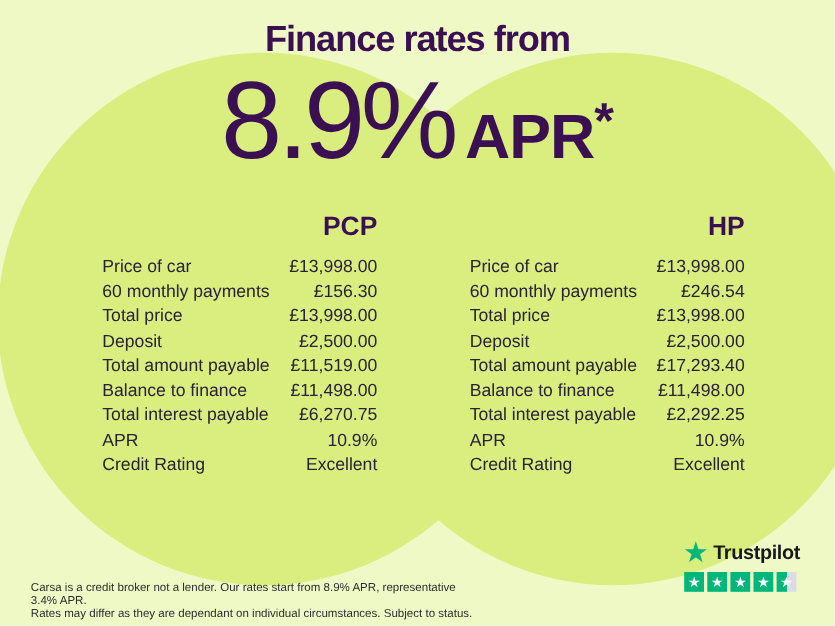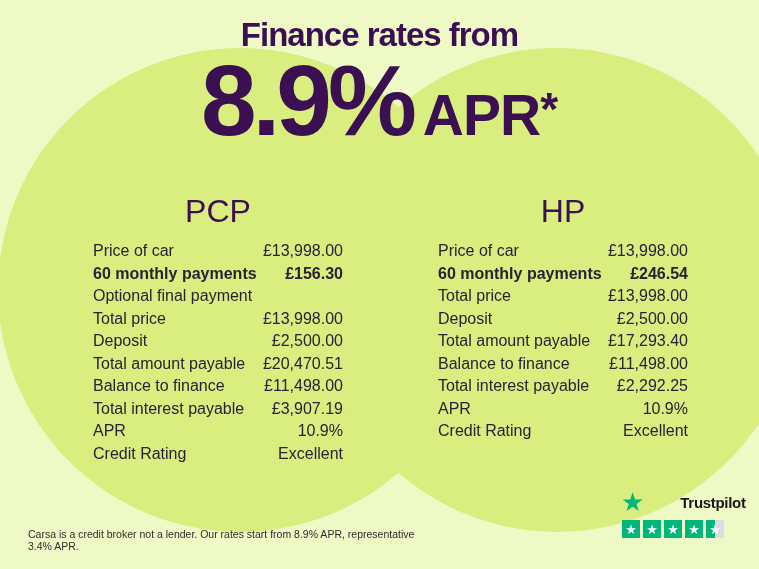--- a/index.html
+++ b/index.html
@@ -13,43 +13,43 @@
   .circle-left{left:-2px;top:48px;}
   .circle-right{left:315px;top:48px;}
 
   .title{position:absolute;left:0;right:0;top:16px;text-align:center;
     font-size:33px;font-weight:700;letter-spacing:-1px;
     color:var(--heading-purple,#3a1053);}
 
   .hero{position:absolute;left:0;right:0;top:50px;display:flex;
     justify-content:center;align-items:baseline;
     color:var(--heading-purple,#3a1053);}
-  .hero-rate{font-size:100px;font-weight:700;letter-spacing:-4px;line-height:1;}
+  .hero-rate{font-size:100px;font-weight:400;letter-spacing:-4px;line-height:1;margin-top:10px;}
   .hero-apr{font-size:57px;font-weight:700;letter-spacing:-1px;line-height:1;margin-left:10px;}
   .hero-star{align-self:flex-start;margin-top:36px;font-size:46px;font-weight:700;line-height:1;}
 
   .panel{position:absolute;width:250px;color:var(--table-ink,#2a2135);}
   .panel-pcp{left:93px;top:195px;}
-  .panel-hp{left:438px;top:195px;}
-  .panel h2{margin:0;text-align:center;font-size:32px;font-weight:400;line-height:1;
+  .panel-hp{left:427px;top:195px;}
+  .panel h2{margin:0;text-align:right;font-size:24px;font-weight:700;line-height:1;
     color:var(--heading-purple,#3a1053);}
   .rows{margin-top:13px;}
   .row{display:flex;justify-content:space-between;align-items:center;
     height:22.5px;font-size:16px;}
-  .row.bold{font-weight:700;}
+  .row.bold{font-weight:400;}
 
   .disclaimer{position:absolute;left:28px;top:517px;width:410px;
     font-size:10.5px;line-height:12px;color:var(--disclaimer-ink,#2d2d2d);}
   .disclaimer span{display:block;}
 
   .trustpilot{position:absolute;left:621px;top:489px;}
   .tp-logo{display:flex;align-items:center;gap:4px;}
   .tp-logo-star{color:var(--trustpilot-green,#00b67a);font-size:26px;line-height:1;}
-  .tp-name{font-size:15px;font-weight:700;letter-spacing:-0.3px;
-    color:var(--trustpilot-wordmark,#191919);margin-left:32px;}
+  .tp-name{font-size:18px;font-weight:700;letter-spacing:-0.3px;
+    color:var(--trustpilot-wordmark,#191919);}
   .tp-stars{display:flex;gap:3px;margin-top:5px;margin-left:1px;}
   .tp-box{width:18px;height:18px;text-align:center;line-height:19px;font-size:13px;
     color:#ffffff;background:var(--trustpilot-green,#00b67a);}
   .tp-box.half{background:linear-gradient(90deg,var(--trustpilot-green,#00b67a) 50%,
     var(--trustpilot-gray,#dcdce6) 50%);}
 </style>
 </head>
 <body>
 
 <div class="canvas" style="--background: #eff9c6; --circle: #d9ee7f; --heading-purple: #3a1053; --table-ink: #2a2135; --disclaimer-ink: #2d2d2d; --trustpilot-green: #00b67a; --trustpilot-gray: #dcdce6; --trustpilot-wordmark: #191919;">
@@ -69,42 +69,38 @@
     <div class="rows">
         <div class="row">
           <span class="lbl">Price of car</span>
           <span class="val">£13,998.00</span>
         </div>
         <div class="row bold">
           <span class="lbl">60 monthly payments</span>
           <span class="val">£156.30</span>
         </div>
         <div class="row">
-          <span class="lbl">Optional final payment</span>
-          <span class="val"></span>
-        </div>
-        <div class="row">
           <span class="lbl">Total price</span>
           <span class="val">£13,998.00</span>
         </div>
         <div class="row">
           <span class="lbl">Deposit</span>
           <span class="val">£2,500.00</span>
         </div>
         <div class="row">
           <span class="lbl">Total amount payable</span>
-          <span class="val">£20,470.51</span>
+          <span class="val">£11,519.00</span>
         </div>
         <div class="row">
           <span class="lbl">Balance to finance</span>
           <span class="val">£11,498.00</span>
         </div>
         <div class="row">
           <span class="lbl">Total interest payable</span>
-          <span class="val">£3,907.19</span>
+          <span class="val">£6,270.75</span>
         </div>
         <div class="row">
           <span class="lbl">APR</span>
           <span class="val">10.9%</span>
         </div>
         <div class="row">
           <span class="lbl">Credit Rating</span>
           <span class="val">Excellent</span>
         </div>
       </div>
@@ -147,20 +143,21 @@
         </div>
         <div class="row">
           <span class="lbl">Credit Rating</span>
           <span class="val">Excellent</span>
         </div>
       </div>
   </section>
 
   <p class="disclaimer">
     <span>Carsa is a credit broker not a lender. Our rates start from 8.9% APR, representative 3.4% APR.</span>
+    <span>Rates may differ as they are dependant on individual circumstances. Subject to status.</span>
   </p>
 
   <div class="trustpilot">
     <div class="tp-logo">
       <span class="tp-logo-star">★</span>
       <span class="tp-name">Trustpilot</span>
     </div>
     <div class="tp-stars">
         <span class="tp-box">★</span>
         <span class="tp-box">★</span>

